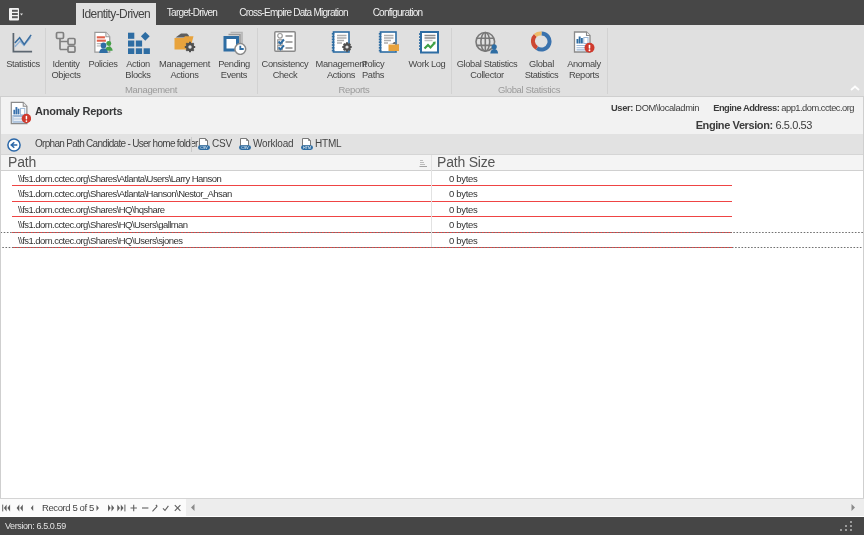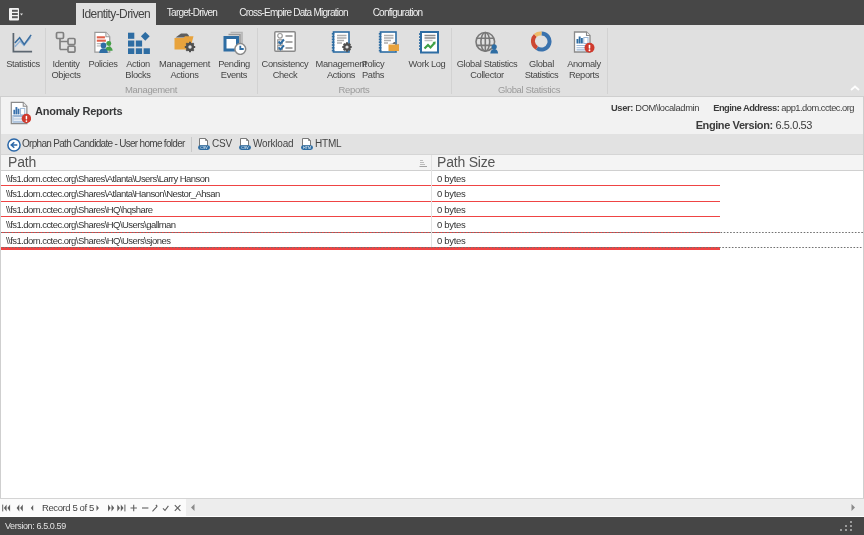--- a/index.html
+++ b/index.html
@@ -26,22 +26,22 @@
   
   #toolbar{left:0;top:134px;width:864px;height:21px;background:#e2e2e2;
            border-bottom:1px solid #d5d5d5;box-sizing:border-box;}
   .tbtext{position:absolute;top:0;height:20px;line-height:20px;font-size:10px;
           letter-spacing:-0.2px;color:#444;}
   
   #gridhead{left:0;top:155px;width:864px;height:16px;background:#f4f4f4;
             border-bottom:1px solid #d0d0d0;box-sizing:border-box;}
   .hcell{position:absolute;top:0;height:15px;line-height:15px;font-size:14px;
          letter-spacing:-0.2px;color:#555;}
-  .row{position:absolute;left:0;width:720px;height:14.4px;background:#fff;
-       border-bottom:3px solid #ef4444;box-sizing:content-box;}
+  .row{position:absolute;left:12px;width:720px;height:14.4px;background:#fff;
+       border-bottom:1px solid #ef4444;box-sizing:content-box;}
   .cell{position:absolute;top:0;height:15px;line-height:15.4px;font-size:9.5px;
         color:#333;white-space:nowrap;}
   .pathcell{left:6px;letter-spacing:-0.55px;}
   .sizecell{left:437px;letter-spacing:-0.3px;}
   .coldiv{position:absolute;left:431px;top:155px;width:1px;height:93px;background:#e2e2e2;}
   
   #navrow{left:0;top:498px;width:864px;height:18px;background:#fbfbfb;
           border-top:1px solid #d4d4d4;box-sizing:border-box;}
   #statusbar{left:0;top:517px;width:864px;height:18px;background:#464646;}
 </style>
@@ -263,21 +263,21 @@
   <div class="abs" style="left:35px;top:105px;font-size:11px;font-weight:bold;color:#38393a;letter-spacing:-0.25px;">Anomaly Reports</div>
   <div class="abs" style="left:611px;top:103px;font-size:9.3px;color:#3c3c3c;letter-spacing:-0.35px;white-space:nowrap;"><b>User:</b> DOM\localadmin</div>
   <div class="abs" style="right:10px;top:103px;font-size:9.3px;color:#3c3c3c;letter-spacing:-0.5px;white-space:nowrap;"><b>Engine Address:</b> app1.dom.cctec.org</div>
   <div class="abs" style="right:52px;top:118.5px;font-size:11px;color:#3c3c3c;letter-spacing:-0.4px;white-space:nowrap;"><b>Engine Version:</b> 6.5.0.53</div>
 
   <div class="abs" id="toolbar"></div>
   <svg class="abs" style="left:7px;top:138px;" width="14" height="14" viewBox="0 0 14 14">
     <circle cx="7" cy="7" r="6.1" fill="#fff" stroke="#2a67a8" stroke-width="1.5"></circle>
     <path d="M10.3 7H4.6M7.3 4.2L4.2 7l3.1 2.8" fill="none" stroke="#2a67a8" stroke-width="1.5"></path>
   </svg>
-  <div class="tbtext" style="left:22px;top:134px;letter-spacing:-0.7px;">Orphan Path Candidate - User home folder</div>
+  <div class="tbtext" style="left:35px;top:134px;letter-spacing:-0.7px;">Orphan Path Candidate - User home folder</div>
   <div class="abs" style="left:191px;top:137px;width:1px;height:15px;background:#c9c9c9;"></div>
   <svg class="abs" style="left:198px;top:138px;" width="13" height="13" viewBox="0 0 13 13">
     <path d="M1.5 0.5h6L9.5 2.5V8h-8z" fill="#fff" stroke="#7a7a7a" stroke-width="1"></path>
     <path d="M7.5 0.5v2h2" fill="none" stroke="#7a7a7a" stroke-width="0.9"></path>
     <rect x="0" y="7.2" width="12" height="4.8" rx="2.4" fill="#2e6da3"></rect>
     <text x="6" y="11" font-size="3.6" fill="#fff" text-anchor="middle" font-family="Liberation Sans">CSV</text>
   </svg>
   <div class="tbtext" style="left:212px;top:134px;">CSV</div>
   <svg class="abs" style="left:239px;top:138px;" width="13" height="13" viewBox="0 0 13 13">
     <path d="M1.5 0.5h6L9.5 2.5V8h-8z" fill="#fff" stroke="#7a7a7a" stroke-width="1"></path>

